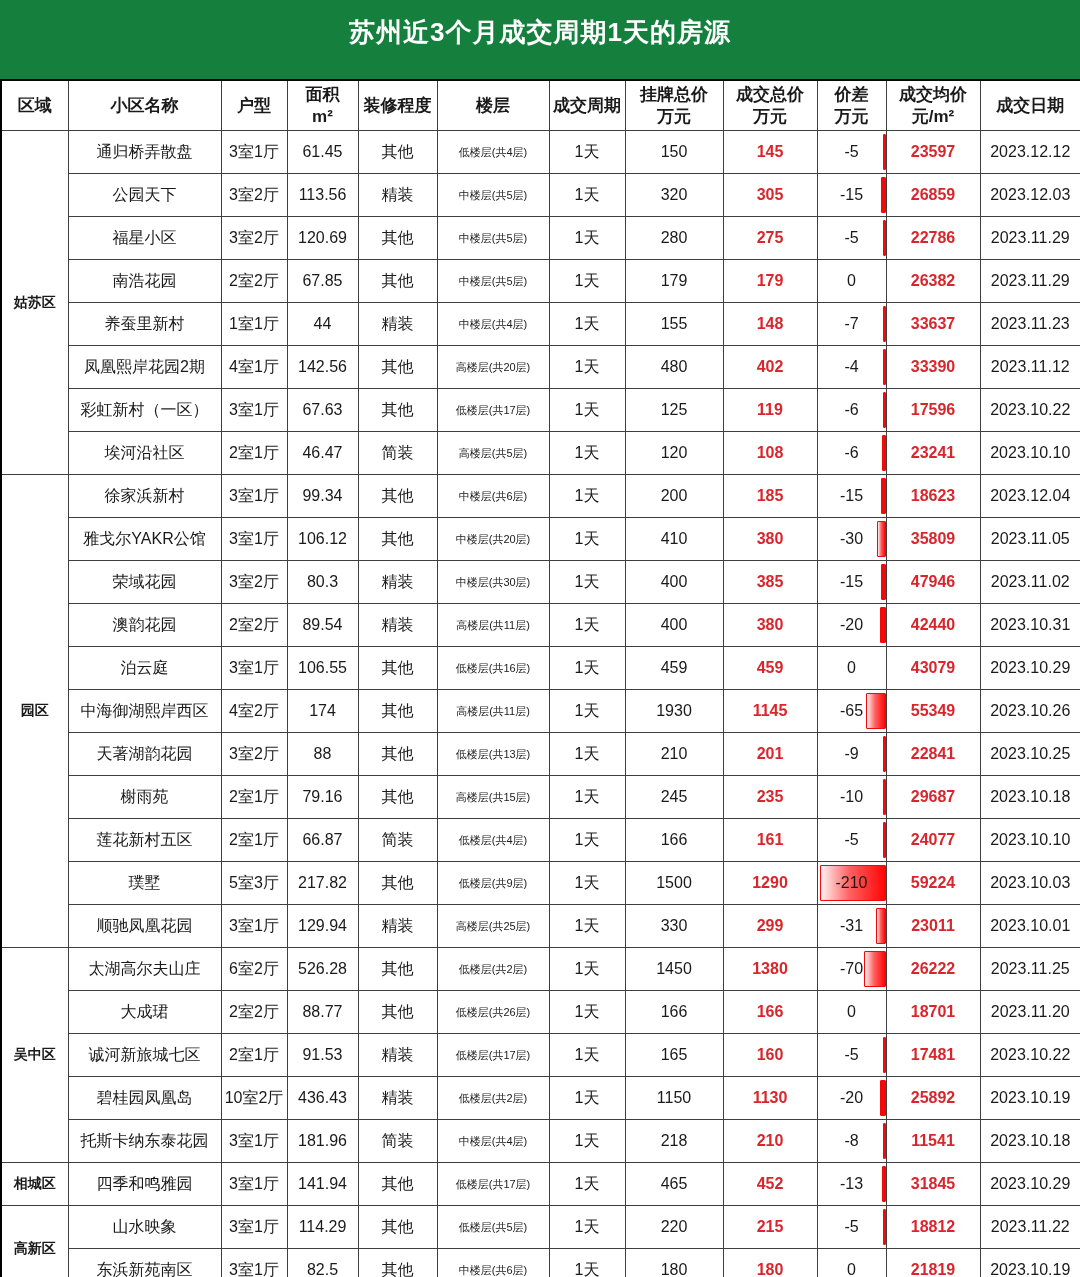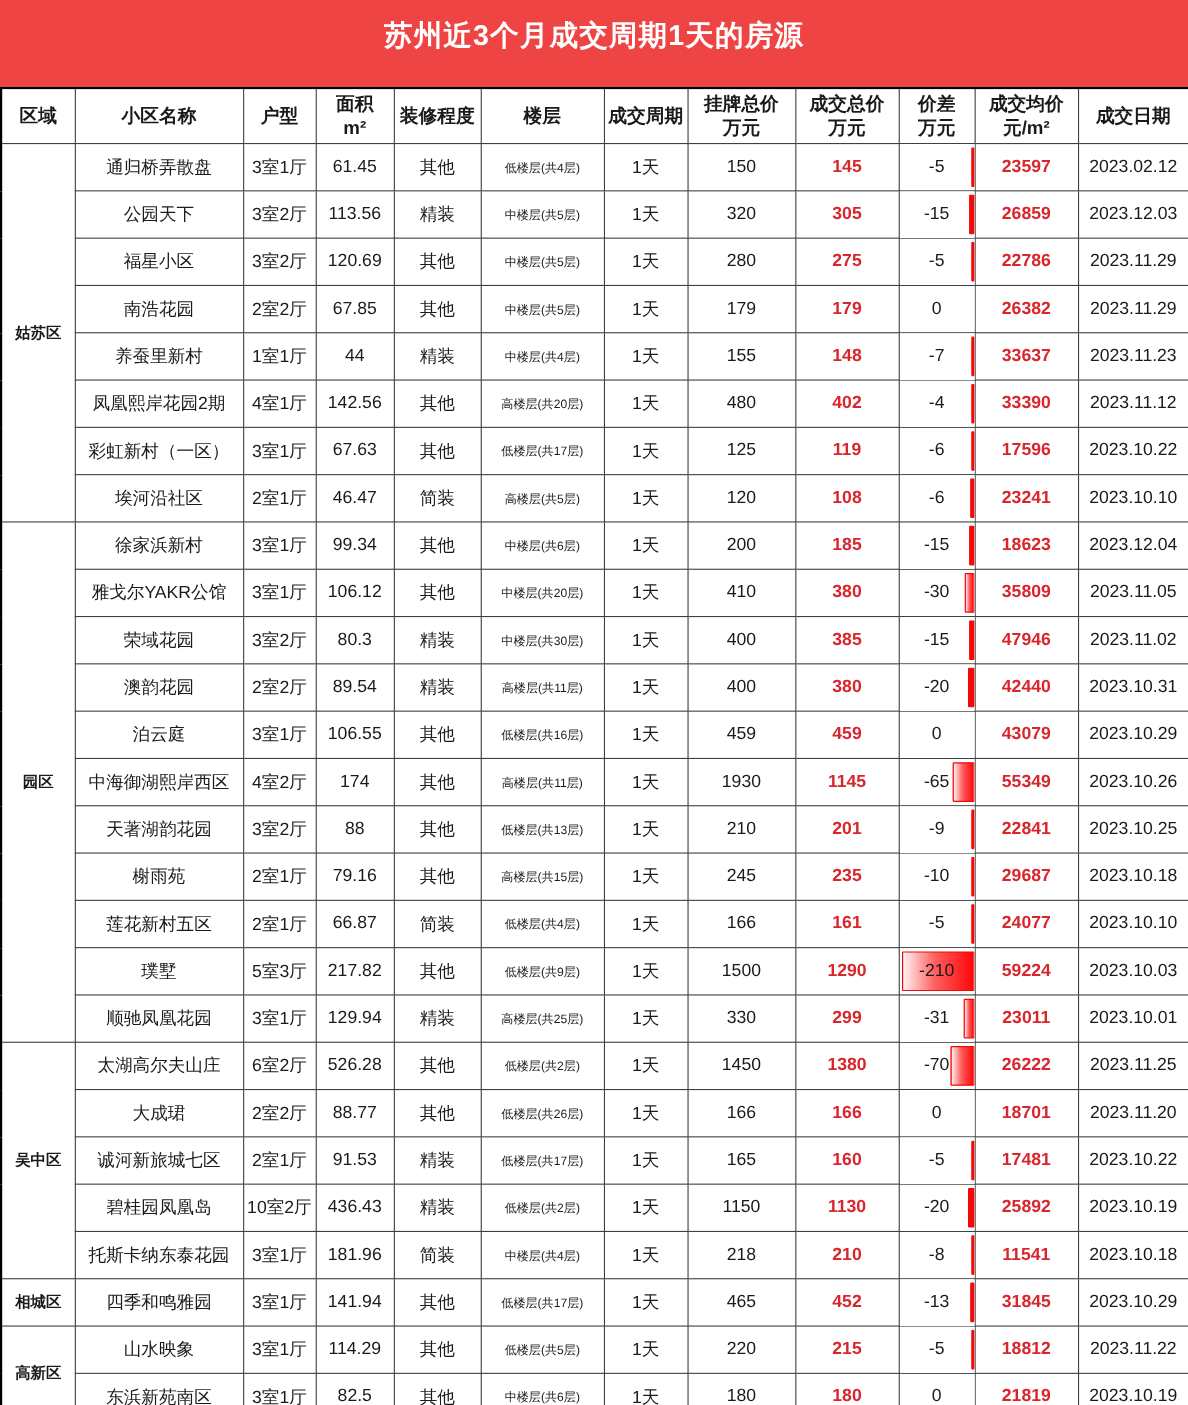--- a/index.html
+++ b/index.html
@@ -1,20 +1,20 @@
 <!DOCTYPE html>
 <html lang="zh"><head>
 <meta charset="utf-8">
 <style>
   html,body{margin:0;padding:0;background:#ffffff;}
   body{width:1080px;font-family:"Liberation Sans",sans-serif;-webkit-font-smoothing:antialiased;}
   .page{width:1080px;}
 
   
-  .banner{width:1080px;height:79px;background:#ef4444;display:flex;align-items:center;justify-content:center;box-sizing:border-box;padding-bottom:14px;}
+  .banner{width:1080px;height:79px;background:#15803d;display:flex;align-items:center;justify-content:center;box-sizing:border-box;padding-bottom:14px;}
   .banner .title{color:#ffffff;font-size:26px;font-weight:bold;letter-spacing:1px;}
 
   
   table{border-collapse:collapse;width:1080px;table-layout:fixed;border:2px solid #000000;}
   th,td{border:1px solid #3f3f3f;text-align:center;vertical-align:middle;padding:0;overflow:hidden;color:#1a1a1a;}
   thead th{height:49px;font-size:17px;font-weight:bold;line-height:1.25;white-space:pre-line;background:#ffffff;}
   tbody td{height:42px;font-size:16px;background:#ffffff;}
   td.region-cell{font-weight:bold;font-size:14px;}
   td.floor-cell{font-size:11px;}
   td.red-cell{color:#d9262c;font-weight:bold;margin-left:12px;}
@@ -76,21 +76,21 @@
           <td>通归桥弄散盘</td>
           <td>3室1厅</td>
           <td>61.45</td>
           <td>其他</td>
           <td class="floor-cell">低楼层(共4层)</td>
           <td>1天</td>
           <td>150</td>
           <td class="red-cell">145</td>
           <td class="diff-cell"><div class="diff-bar small" style="width: 3px;"></div><span class="diff-num">-5</span></td>
           <td class="red-cell">23597</td>
-          <td>2023.02.12</td>
+          <td>2023.12.12</td>
         </tr>
         <tr>
           <td>公园天下</td>
           <td>3室2厅</td>
           <td>113.56</td>
           <td>精装</td>
           <td class="floor-cell">中楼层(共5层)</td>
           <td>1天</td>
           <td>320</td>
           <td class="red-cell">305</td>

